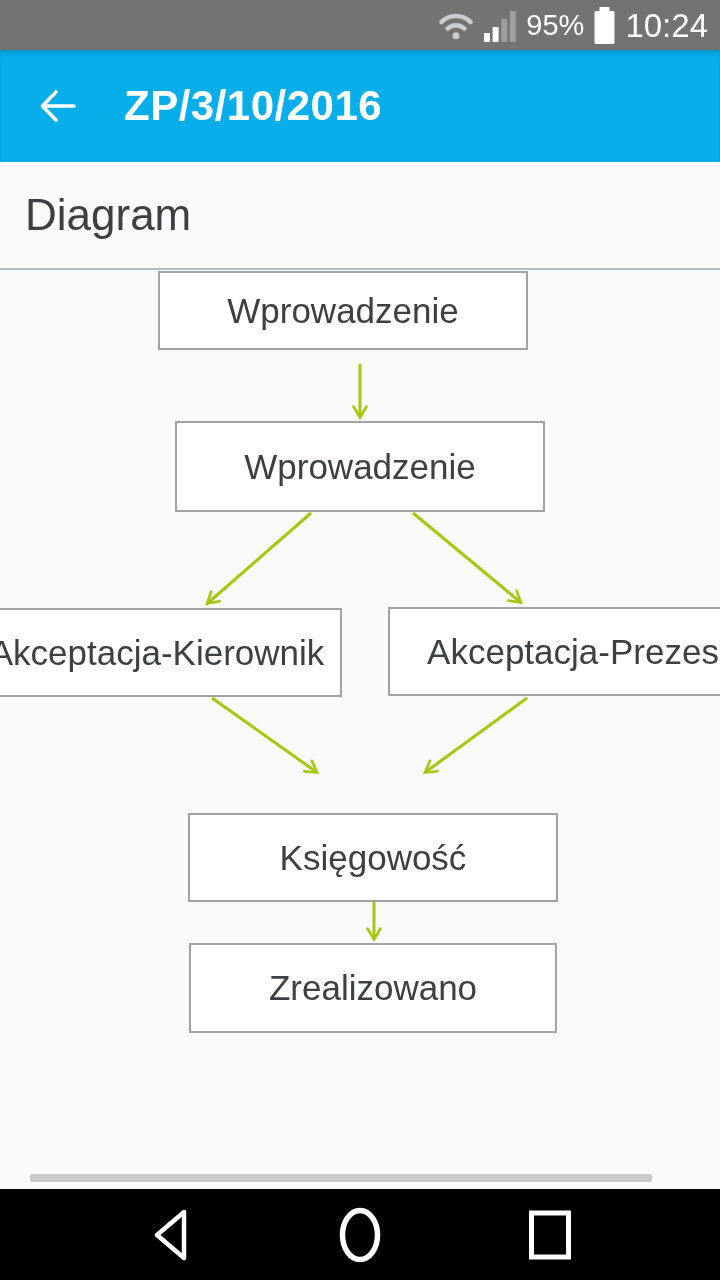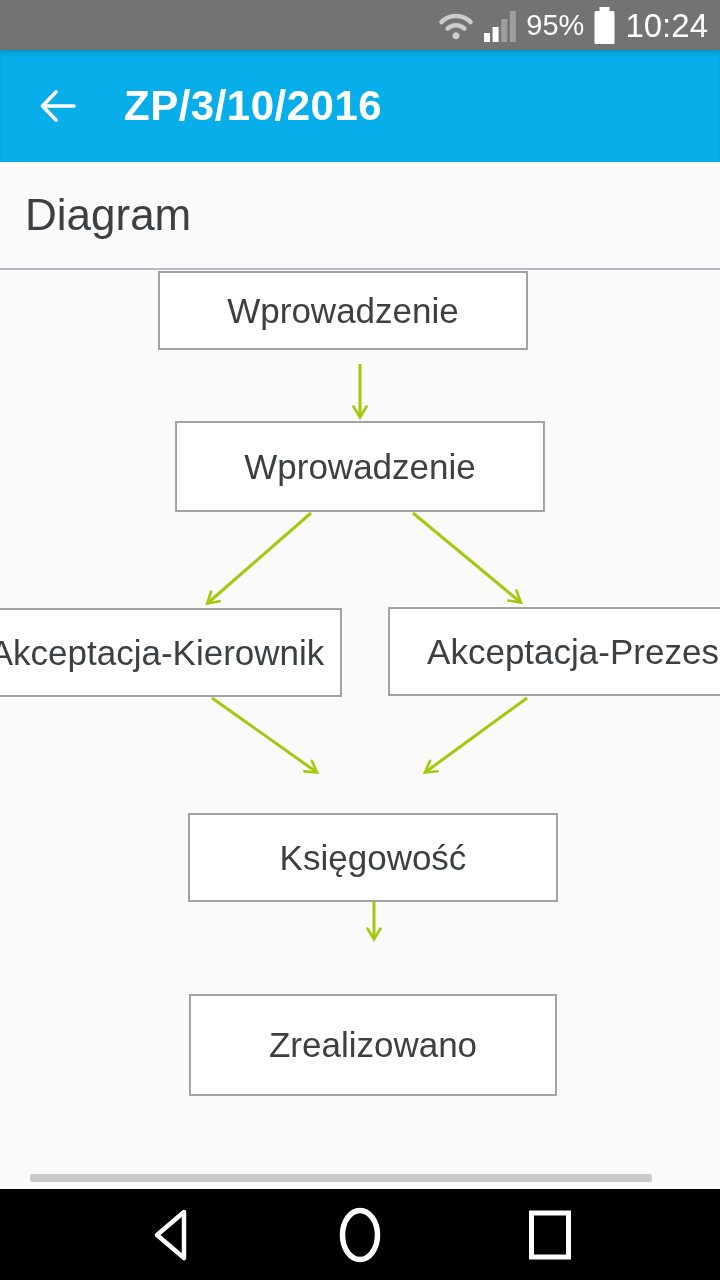--- a/index.html
+++ b/index.html
@@ -170,21 +170,21 @@
         <line x1="413" y1="513" x2="519" y2="601" stroke="#a2c90e" stroke-width="3" marker-end="url(#arrowhead)"></line>
         <line x1="212" y1="698" x2="315" y2="771" stroke="#a2c90e" stroke-width="3" marker-end="url(#arrowhead)"></line>
         <line x1="527" y1="698" x2="427" y2="771" stroke="#a2c90e" stroke-width="3" marker-end="url(#arrowhead)"></line>
         <line x1="374" y1="867" x2="374" y2="937" stroke="#a2c90e" stroke-width="3" marker-end="url(#arrowhead)"></line>
       </svg>
   <div class="node" style="left: 158px; top: 271px; width: 370px; height: 79px;">Wprowadzenie</div>
       <div class="node" style="left: 175px; top: 421px; width: 370px; height: 91px;">Wprowadzenie</div>
       <div class="node" style="left: -28px; top: 608px; width: 370px; height: 89px;">Akceptacja-Kierownik</div>
       <div class="node" style="left: 388px; top: 607px; width: 370px; height: 89px;">Akceptacja-Prezes</div>
       <div class="node" style="left: 188px; top: 777px; width: 370px; height: 89px; margin-top: 36px;">Księgowość</div>
-      <div class="node" style="left: 189px; top: 994px; width: 368px; height: 102px;">Zrealizowano</div>
+      <div class="node" style="left: 189px; top: 943px; width: 368px; height: 90px;">Zrealizowano</div>
     </div>
 
   <div class="hscrollbar"></div>
 
   <div class="nav-bar">
     <div class="nav-btn nav-back">
       <svg width="44" height="56" viewBox="0 0 44 56">
         <path d="M36,5 L9,28 L36,51 Z" fill="none" stroke="#ffffff" stroke-width="4.5" stroke-linejoin="round"></path>
       </svg>
     </div>

